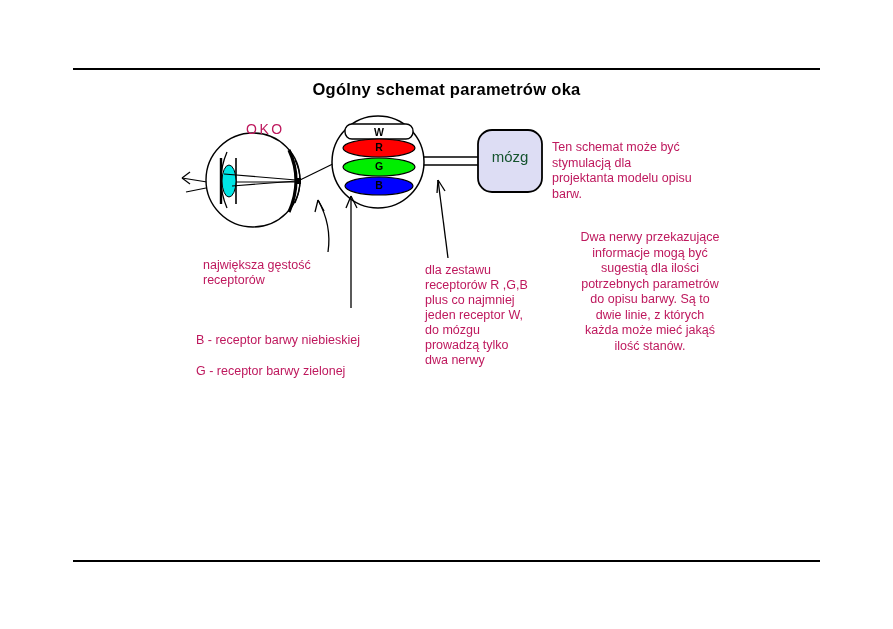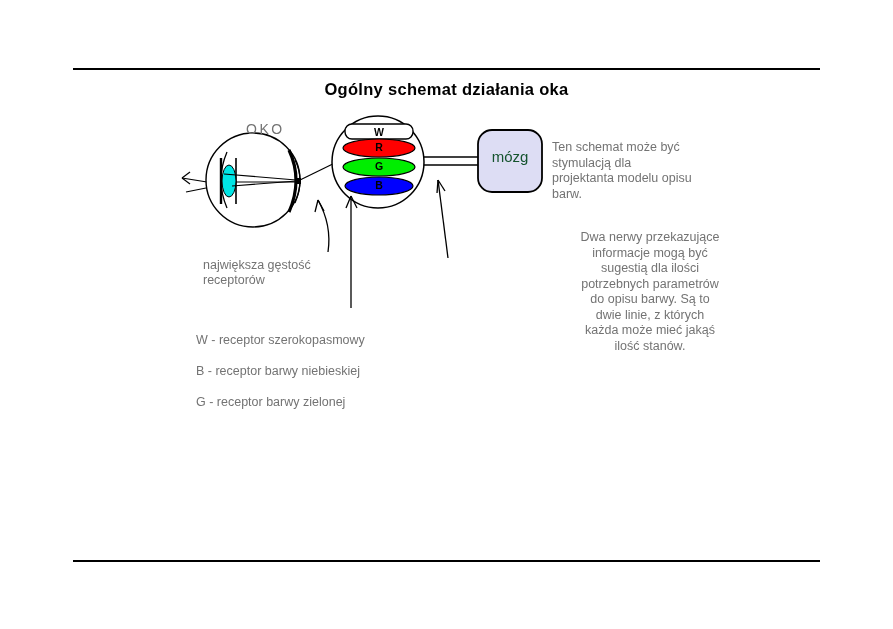--- a/index.html
+++ b/index.html
@@ -51,21 +51,21 @@
     height: 629px;
     pointer-events: none;
   }
 
   
   .lbl {
     position: absolute;
     font-size: 12.5px;
     line-height: 14.5px;
     white-space: pre-line;
-    color: #737373;
+    color: #be185d;
   }
   .lbl-oko {
     left: 246px;
     top: 122px;
     font-size: 14px;
     letter-spacing: 2.5px;
   }
   .lbl-mozg {
     position: absolute;
     left: 479px;
@@ -115,21 +115,21 @@
   }
 </style>
 </head>
 <body>
 
 <div class="page">
 
   <div class="rule rule-top"></div>
   <div class="rule rule-bottom"></div>
 
-  <div class="title">Ogólny schemat działania oka</div>
+  <div class="title">Ogólny schemat parametrów oka</div>
 
   <svg class="diagram" viewBox="0 0 893 629">
 
     <g stroke="#000000" stroke-width="1.2" fill="none">
       <path d="M182,178 L232,186"></path>
       <path d="M182,178 L190,172"></path>
       <path d="M182,178 L190,184"></path>
       <path d="M186,192 L236,182"></path>
     </g>
 
@@ -195,25 +195,31 @@
 
   <div class="rx" style="left:345px; top:126px; width:68px;">W</div>
   <div class="rx" style="left:345px; top:141px; width:68px;">R</div>
   <div class="rx" style="left:345px; top:160px; width:68px;">G</div>
   <div class="rx" style="left:345px; top:179px; width:68px;">B</div>
 
   <div class="lbl lbl-density">największa gęstość
 receptorów</div>
 
   <div class="lbl lbl-legend">
-    <div>W - receptor szerokopasmowy</div>
     <div>B - receptor barwy niebieskiej</div>
     <div>G  - receptor barwy zielonej</div>
   </div>
 
+  <div class="lbl lbl-nerves">dla zestawu
+receptorów R ,G,B
+plus co najmniej
+jeden receptor W,
+do mózgu
+prowadzą tylko
+dwa nerwy</div>
 
   <div class="lbl lbl-right-1">Ten schemat może być
 stymulacją dla
 projektanta modelu opisu
 barw.</div>
 
   <div class="lbl lbl-right-2">Dwa nerwy przekazujące
 informacje mogą być
 sugestią dla ilości
 potrzebnych parametrów

